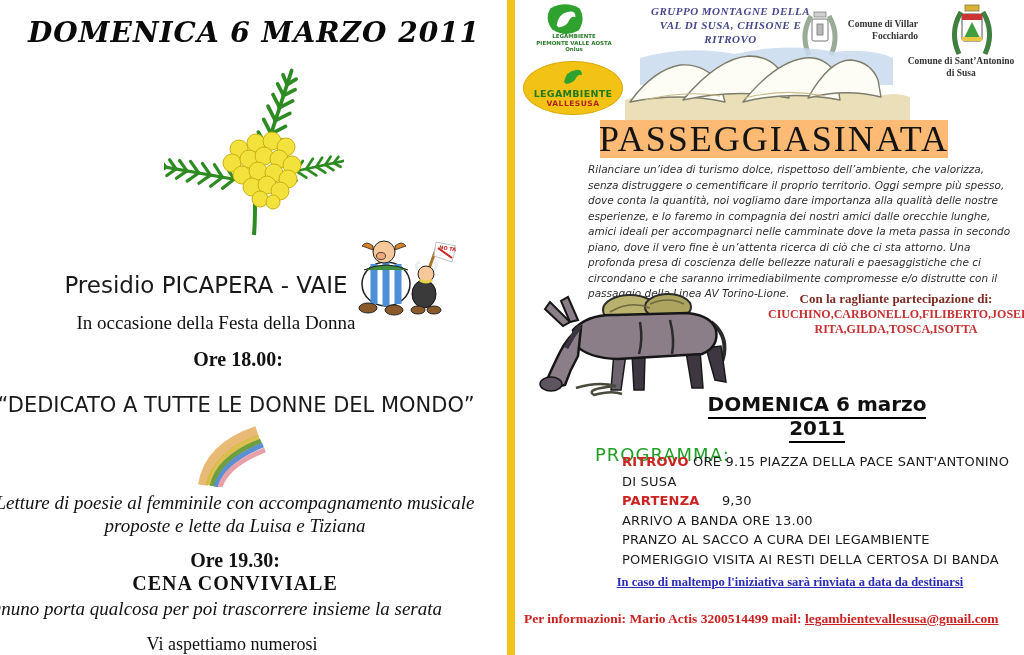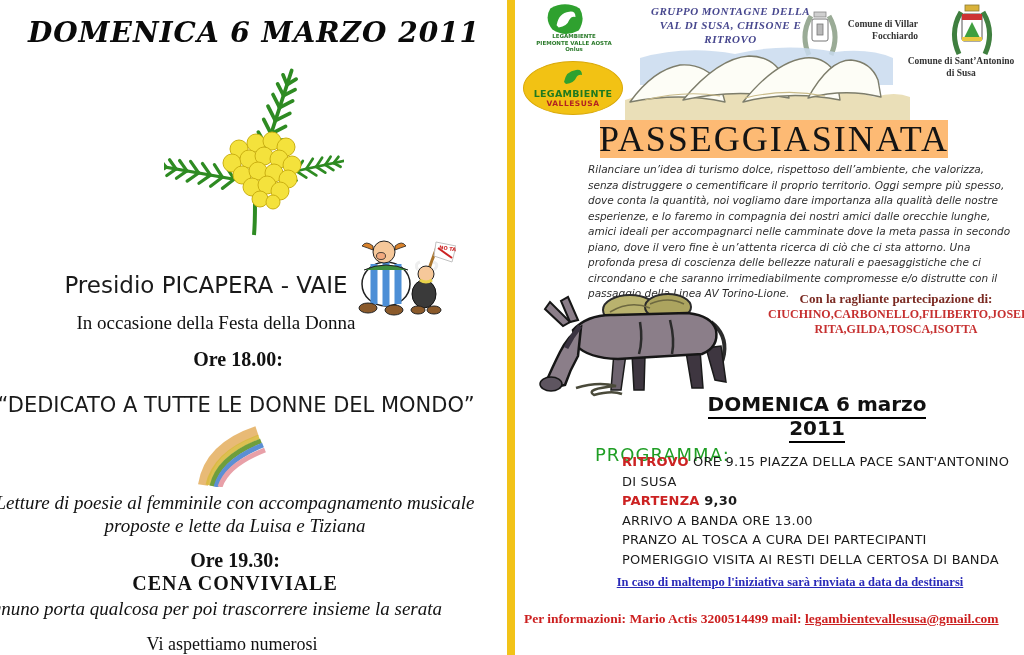--- a/index.html
+++ b/index.html
@@ -48,21 +48,21 @@
   #donkey{left:518px;top:292px;}
   #partecipazione{left:768px;top:291px;width:256px;text-align:center;}
   .p-label{font:bold 13px "Liberation Serif",serif;color:#7A2A22;}
   .p-names{font:bold 12px "Liberation Serif",serif;color:#C63030;line-height:15px;}
   #r-date{left:692px;top:392px;width:250px;text-align:center;}
   #r-date .t{font:bold 20px "DejaVu Sans",sans-serif;border-bottom:2px solid #000;padding-bottom:1px;}
   #programma-label{left:595px;top:444px;font:18px "DejaVu Sans",sans-serif;color:#1F9E24;letter-spacing:1px;}
   #programma-list{left:622px;top:452px;width:400px;font:13px "DejaVu Sans",sans-serif;
                   line-height:19.5px;color:#1c1c1c;letter-spacing:.2px;}
   .prog-label{color:#CC2222;font-weight:bold;}
-  .prog-bold{font-weight:bold;}
+  .prog-bold{font-weight:normal;margin-left:18px;}
   #maltempo{left:560px;top:575px;width:460px;text-align:center;
             font:bold 12.5px "Liberation Serif",serif;color:#2A2AB8;}
   #maltempo .t{text-decoration:underline;}
   #info{left:524px;top:611px;width:500px;font:bold 13.5px "Liberation Serif",serif;color:#CC1F1F;}
   #info .email{text-decoration:underline;}
 </style>
 </head>
 <body>
 
 <div id="page">
@@ -273,21 +273,21 @@
 
   <div id="r-date" class="abs">
     <span class="t">DOMENICA 6 marzo 2011</span>
   </div>
 
   <div id="programma-label" class="abs">PROGRAMMA:</div>
   <div id="programma-list" class="abs">
     <div><span class="prog-label">RITROVO</span><span> ORE 9.15 PIAZZA DELLA PACE SANT'ANTONINO DI SUSA</span></div>
     <div><span class="prog-label">PARTENZA</span><span class="prog-bold"> 9,30</span></div>
     <div><span class="prog-label"></span><span>ARRIVO A BANDA ORE 13.00</span></div>
-    <div><span class="prog-label"></span><span>PRANZO AL TOSCA A CURA DEI PARTECIPANTI</span></div>
+    <div><span class="prog-label"></span><span>PRANZO AL SACCO A CURA DEI LEGAMBIENTE</span></div>
     <div><span class="prog-label"></span><span>POMERIGGIO VISITA AI RESTI DELLA CERTOSA DI BANDA</span></div>
   </div>
 
   <div id="maltempo" class="abs">
     <span class="t">In caso di maltempo l'iniziativa sarà rinviata a data da destinarsi</span>
   </div>
 
   <div id="info" class="abs">
     <span>Per informazioni:  Mario Actis  3200514499  mail: </span><span class="email">legambientevallesusa@gmail.com</span>
   </div>

